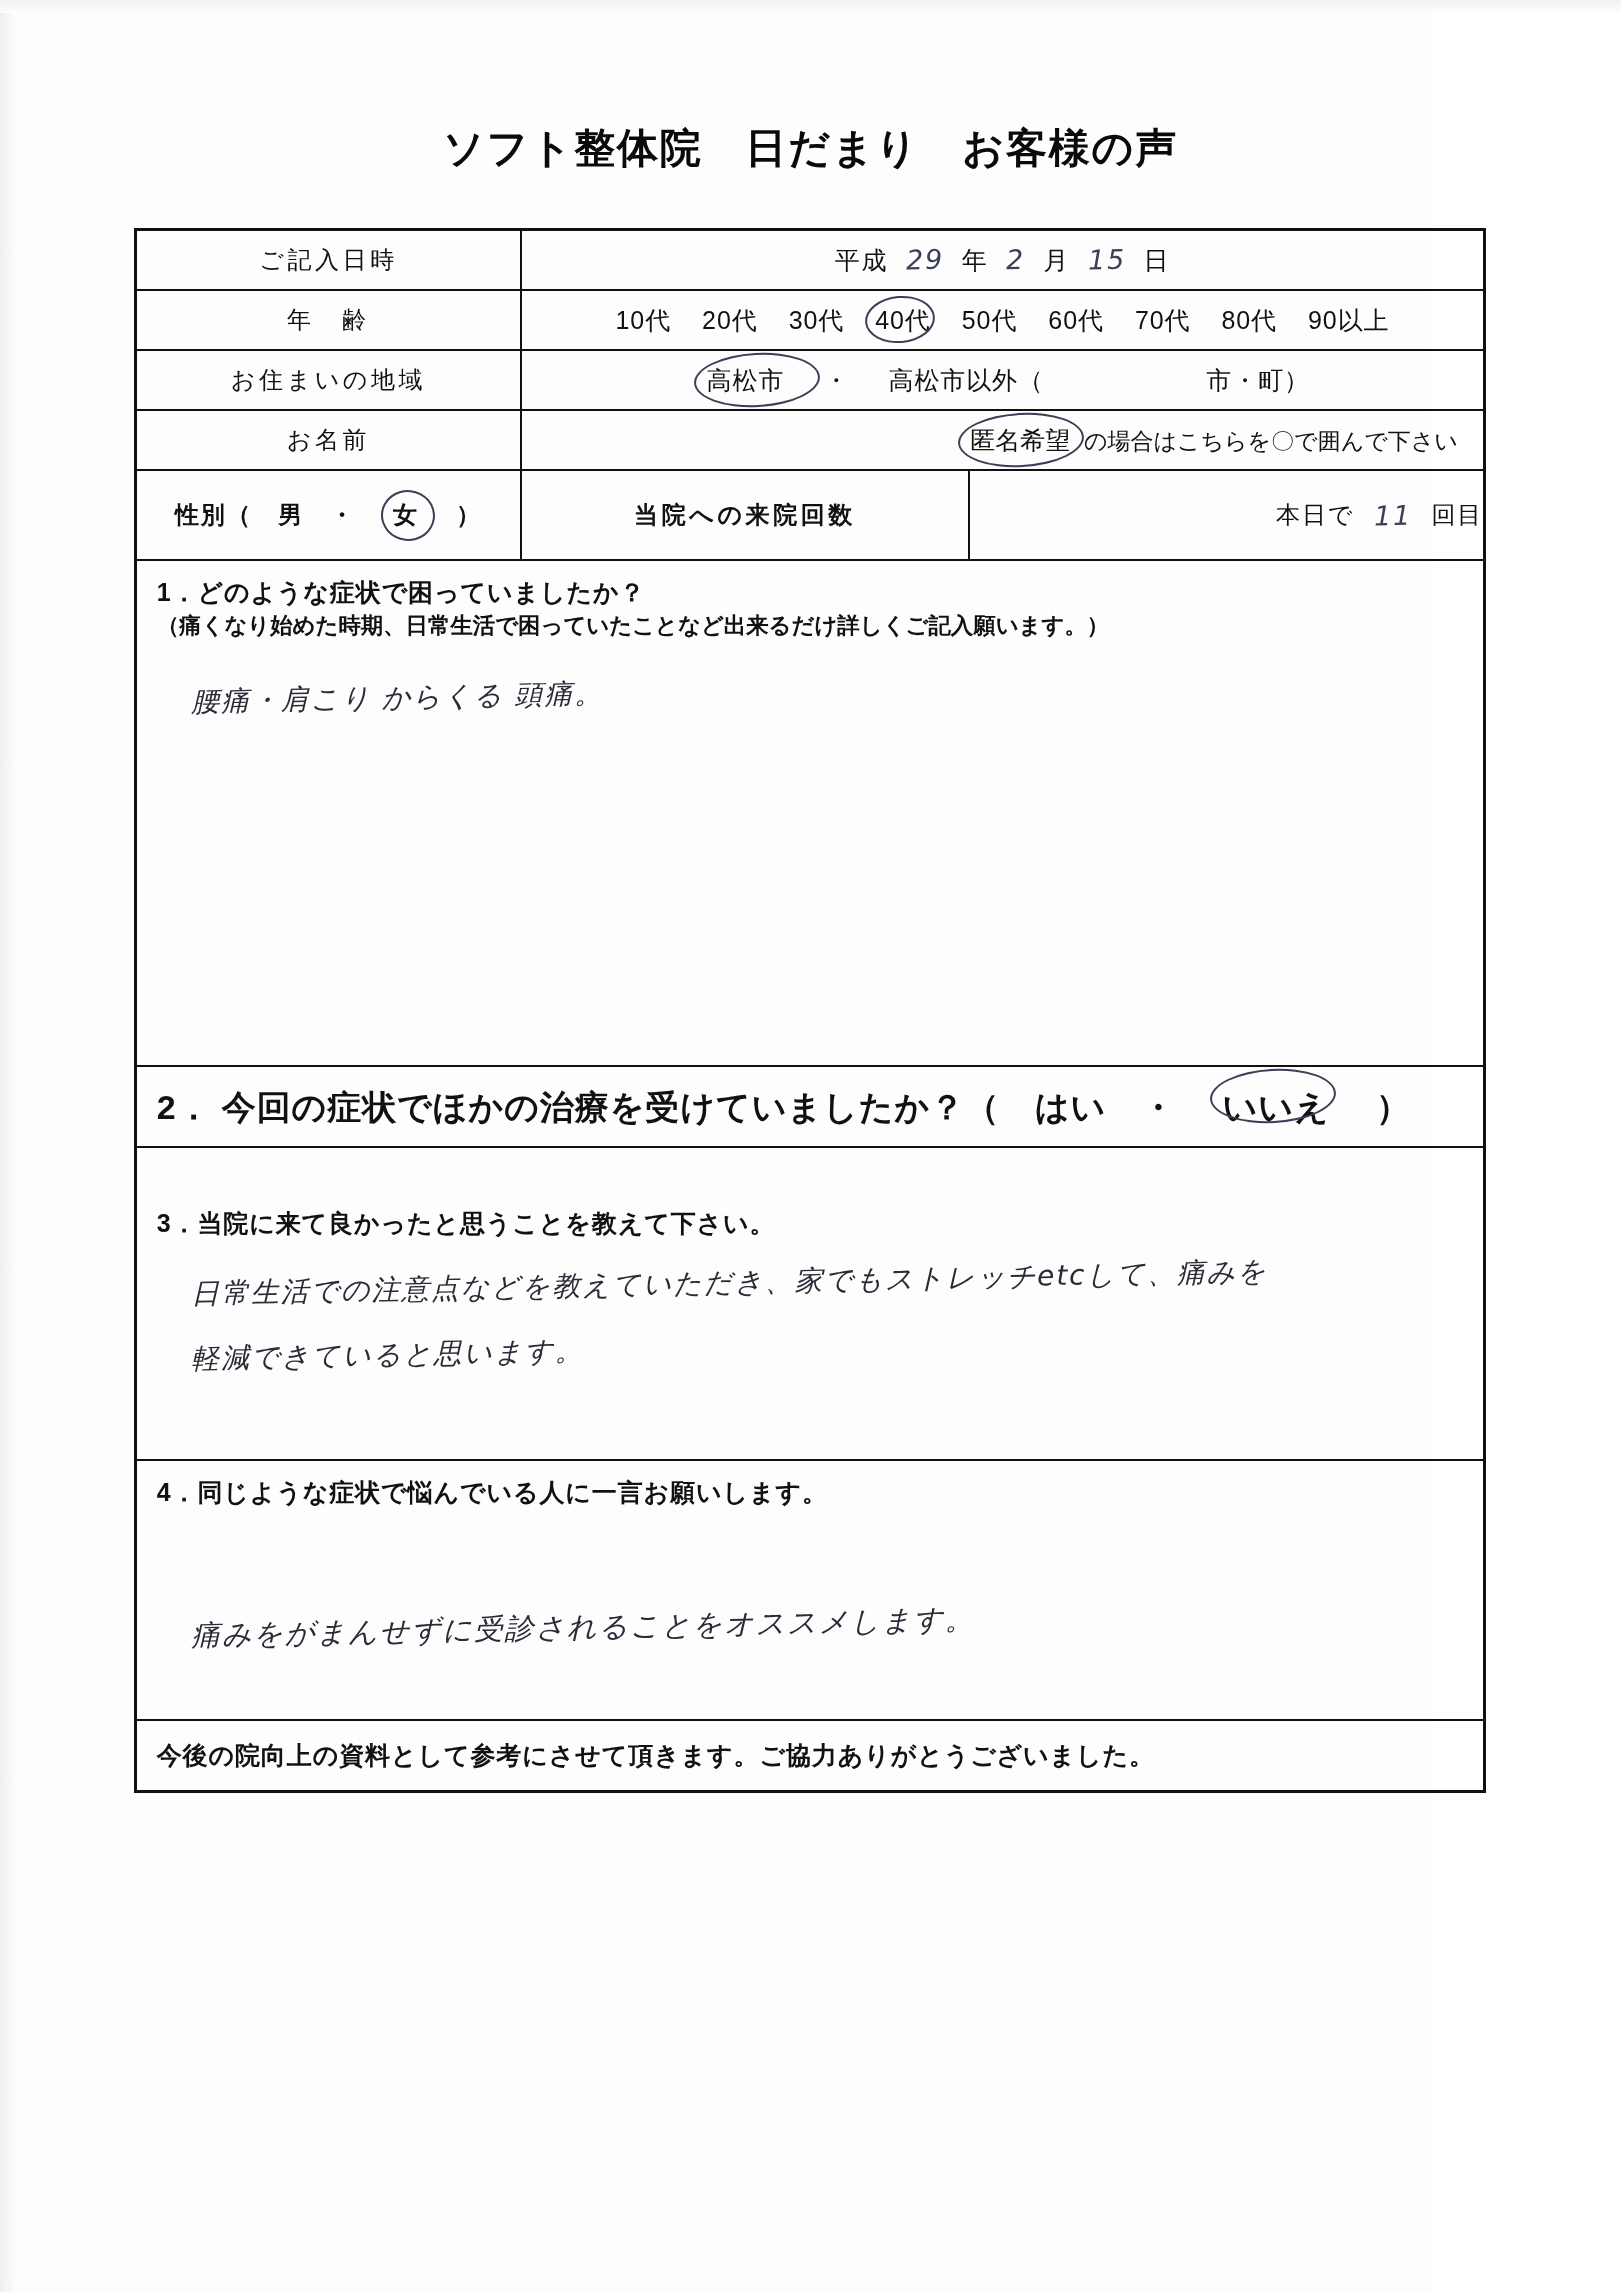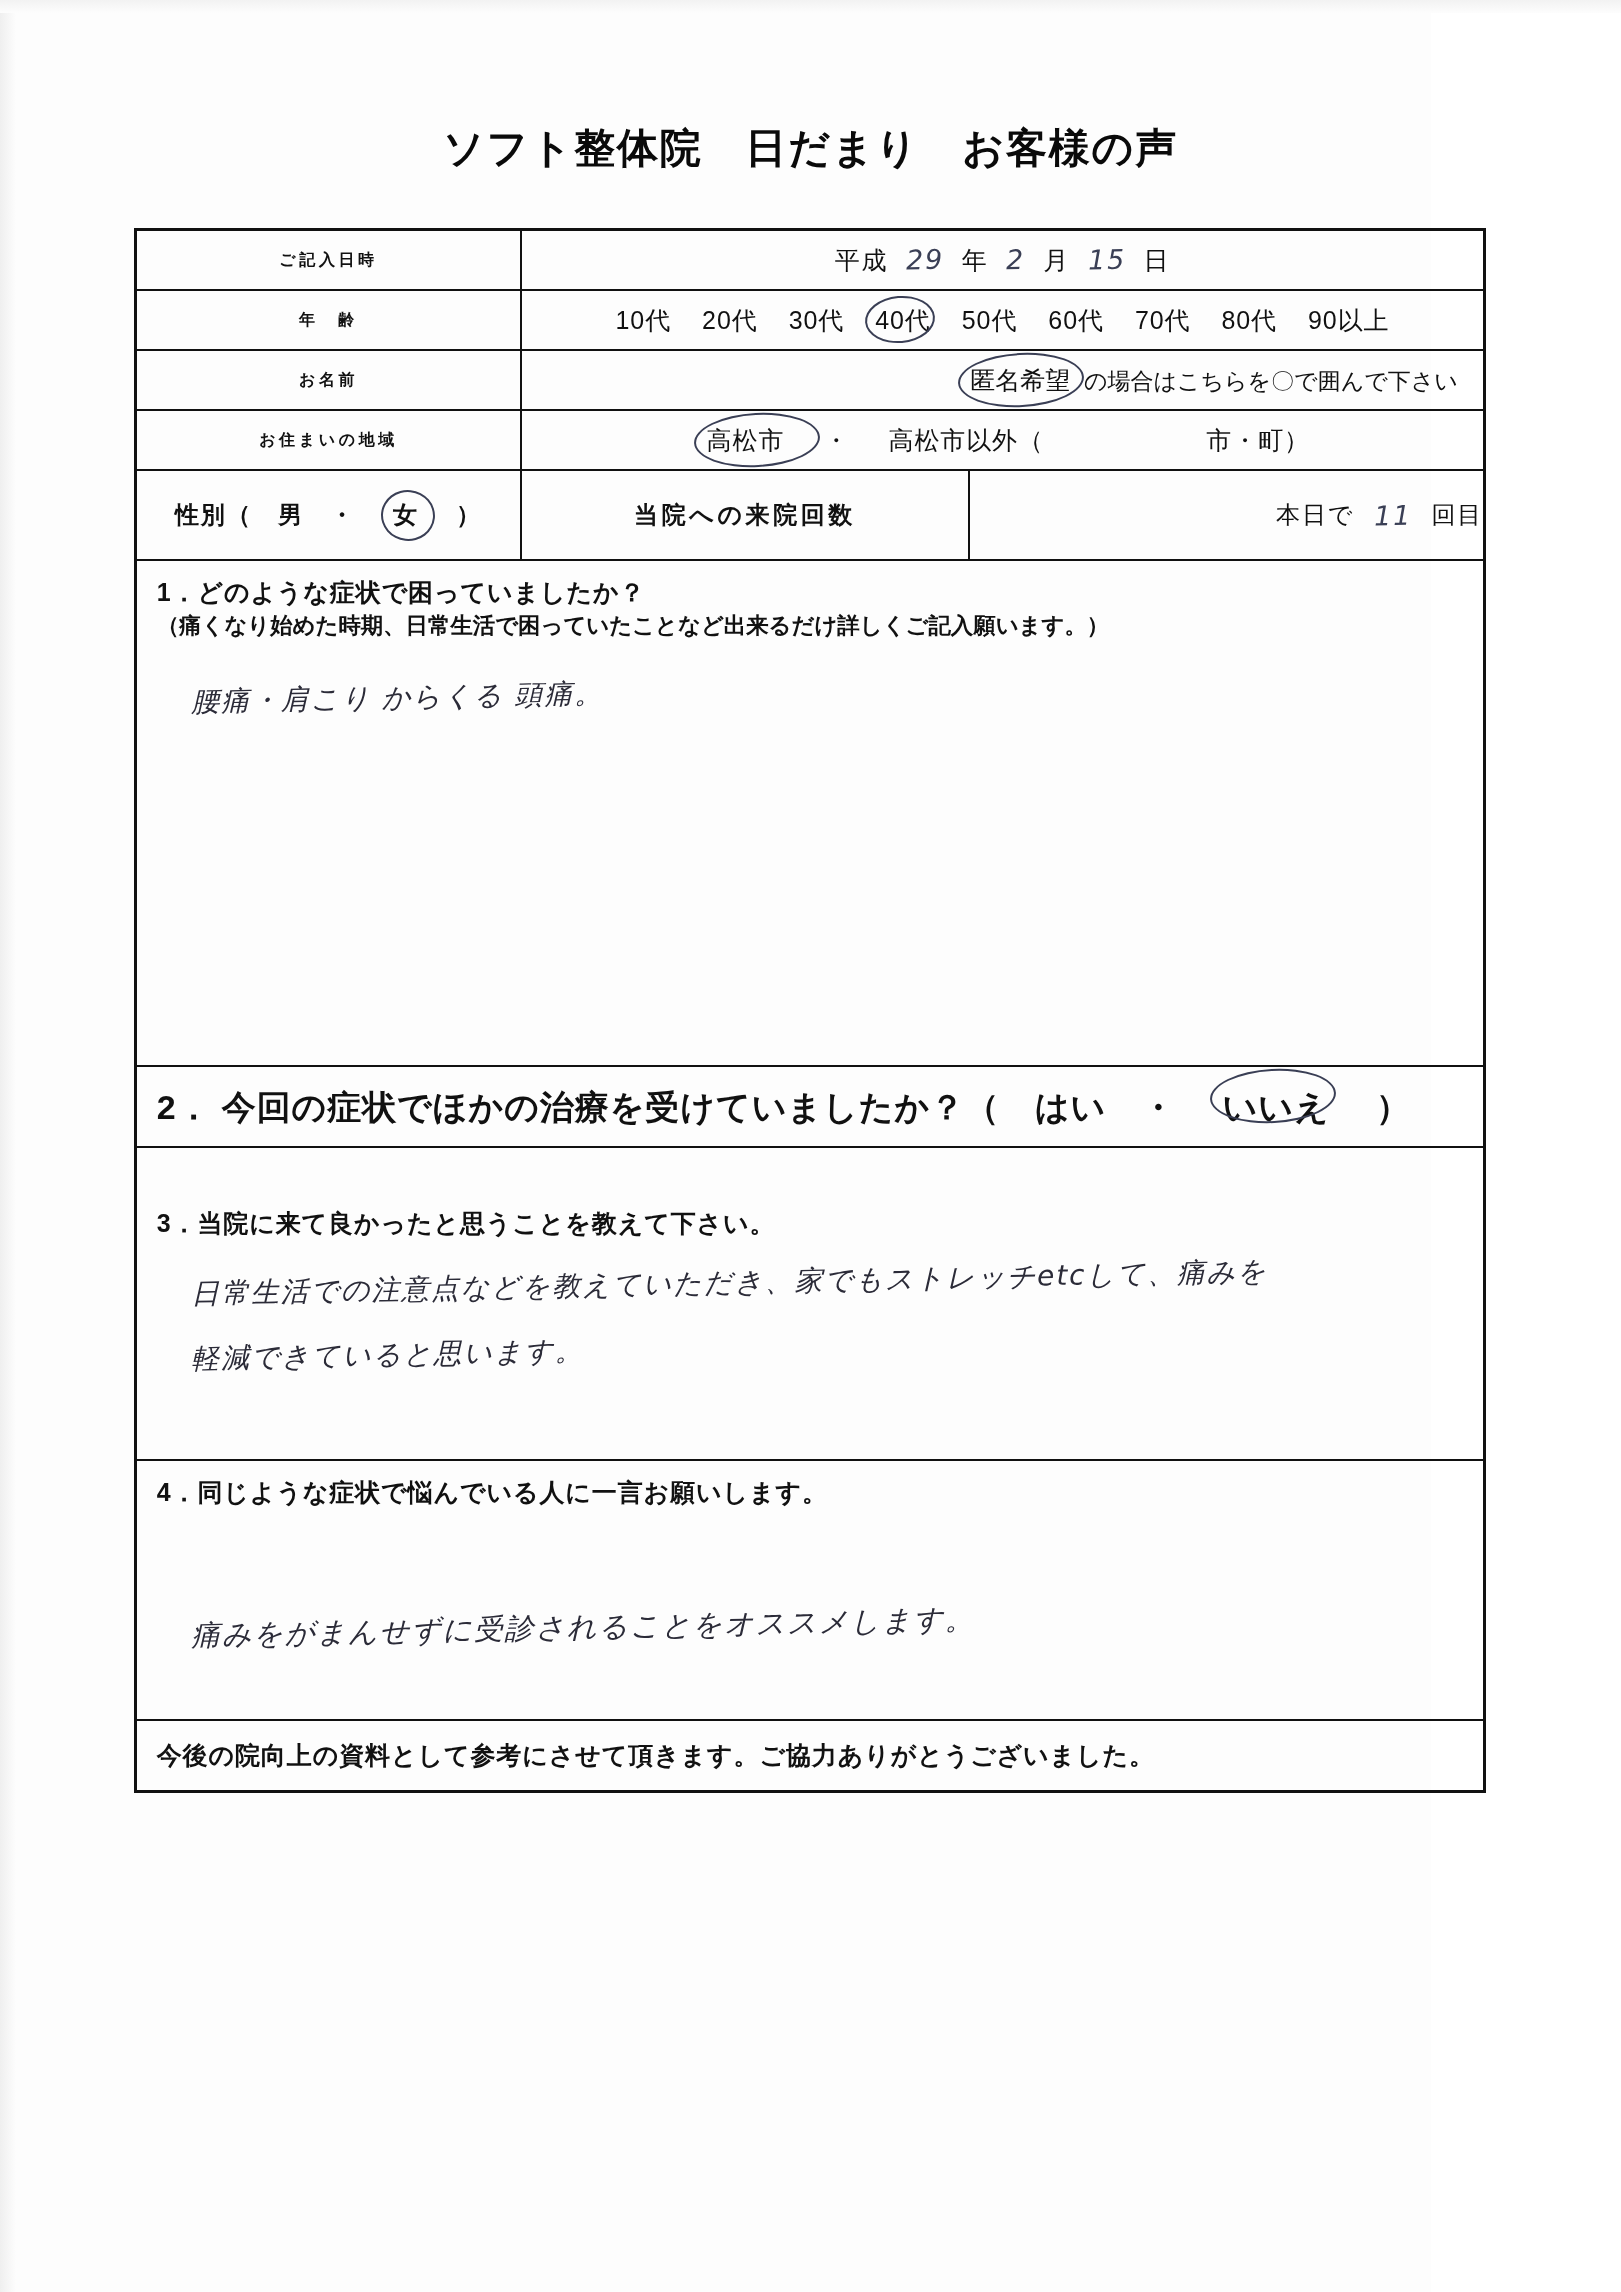--- a/index.html
+++ b/index.html
@@ -59,22 +59,22 @@
     border-bottom: 2.7px solid #111;
     box-sizing: border-box;
   }
   .row:last-child { border-bottom: none; }
 
   .cell-label {
     width: 385px;
     box-sizing: border-box;
     border-right: 2.7px solid #111;
     text-align: center;
-    font-weight: bold;
-    font-size: 16px;
+    font-weight: normal;
+    font-size: 24px;
     padding: 13px 0;
     letter-spacing: 3.6px;
     display: flex;
     align-items: center;
     justify-content: center;
   }
   .cell-value {
     flex: 1;
     box-sizing: border-box;
     padding: 12.5px 18px;
@@ -282,42 +282,42 @@
           <span class="age-opt">50代</span>
           <span class="age-opt">60代</span>
           <span class="age-opt">70代</span>
           <span class="age-opt">80代</span>
           <span class="age-opt">90以上</span>
         </div>
       </div>
     </div>
 
     <div class="row">
-      <div class="cell-label">お名前</div>
-      <div class="cell-value">
-        <div class="name-line">
-          <span class="anon circled-wide">匿名希望</span>
-          <span>の場合はこちらを〇で囲んで下さい</span>
-        </div>
-      </div>
-    </div>
-
-    <div class="row">
       <div class="cell-label">お住まいの地域</div>
       <div class="cell-value">
         <div class="area-line">
           <span class="age-opt circled-wide">高松市</span>
           <span style="margin:0 19.7px">・</span>
           <span class="age-opt">高松市以外（</span>
           <span style="margin-left:143px">市・町）</span>
         </div>
       </div>
     </div>
 
     <div class="row">
+      <div class="cell-label">お名前</div>
+      <div class="cell-value">
+        <div class="name-line">
+          <span class="anon circled-wide">匿名希望</span>
+          <span>の場合はこちらを〇で囲んで下さい</span>
+        </div>
+      </div>
+    </div>
+
+    <div class="row">
       <div class="sex-cell">
         <span style="position:relative;">
           性別（　男　・　<span class="age-opt circled-sm">女</span>　）
         </span>
       </div>
       <div class="visits-label">当院への来院回数</div>
       <div class="visits-value">
         <span>本日で</span>
         <span class="hand hand-blue" style="margin:0 19.7px;font-size:27px;">11</span>
         <span>回目</span>

